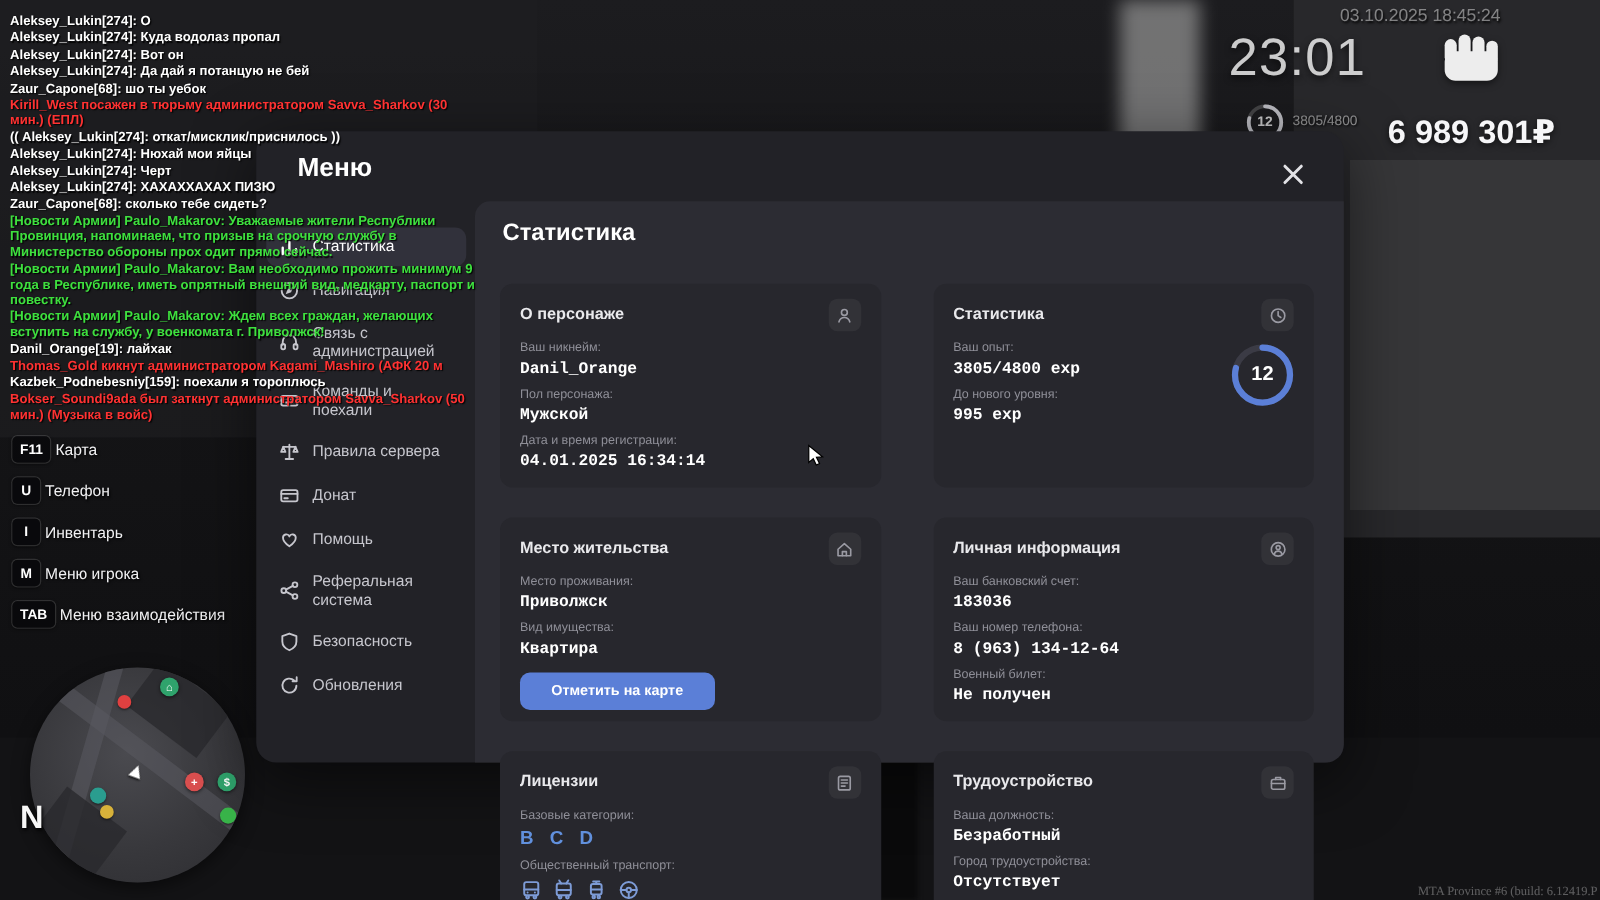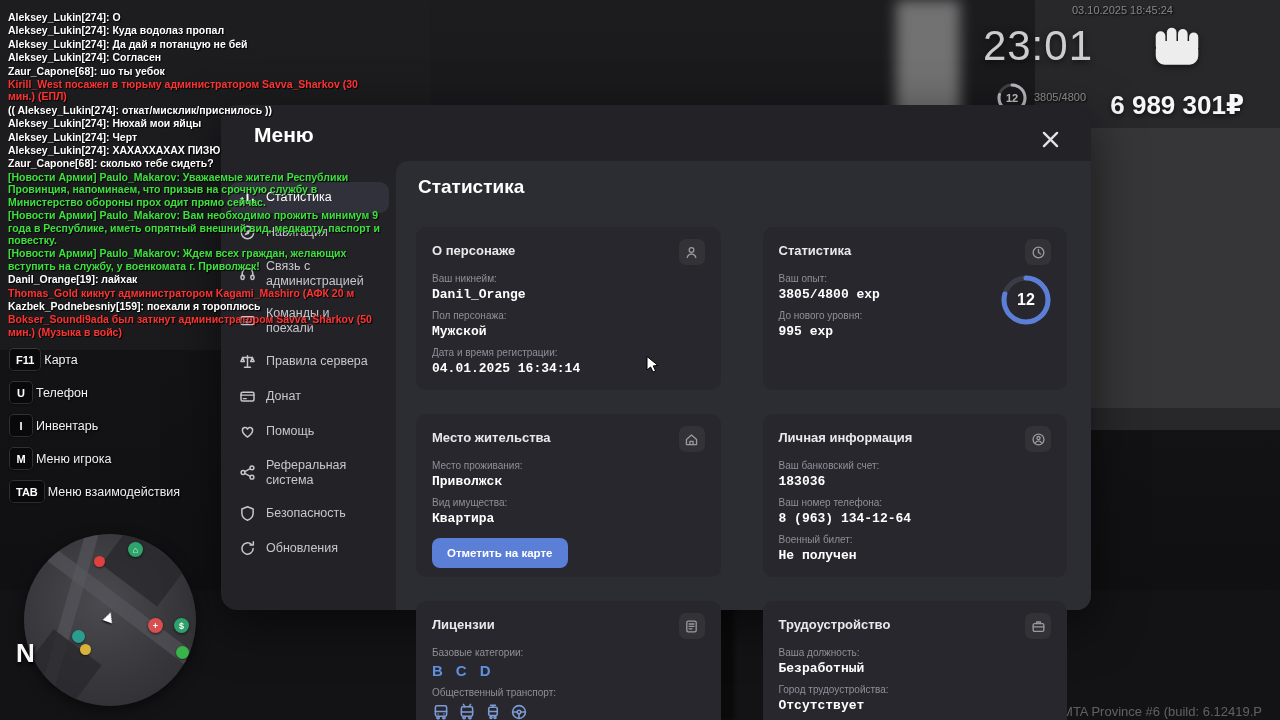--- a/index.html
+++ b/index.html
@@ -22,21 +22,21 @@
     border-radius:60px 60px 0 0;filter:blur(2px);z-index:3;}
 
   
   .chat{position:absolute;left:8px;top:11px;width:374px;z-index:40;}
   .chat-line{font-weight:700;font-size:10.5px;line-height:12.4px;margin-bottom:1px;
     text-shadow:1px 1px 1px rgba(0,0,0,.95);word-wrap:break-word;}
   .c-white{color:#ffffff;} .c-red{color:var(--chat-red);} .c-green{color:var(--chat-green);}
   .c-italic{font-style:italic;}
 
   
-  .hud-date{position:absolute;left:1072px;top:4px;font-size:11px;color:rgba(255,255,255,.45);
+  .hud-date{position:absolute;left:1072px;top:4px;font-size:14px;color:rgba(255,255,255,.45);
     z-index:15;text-shadow:1px 1px 2px #000;}
   .hud-clock{position:absolute;left:975px;top:22px;width:118px;text-align:right;font-size:42px;
     font-weight:400;letter-spacing:1px;color:rgba(255,255,255,.78);z-index:15;text-shadow:0 2px 6px rgba(0,0,0,.6);}
   .hud-fist{position:absolute;left:1148px;top:16px;width:58px;height:62px;color:#ededed;z-index:15;
     filter:drop-shadow(0 2px 3px rgba(0,0,0,.5));}
   .hud-level{position:absolute;left:996px;top:82px;width:32px;height:32px;z-index:15;}
   .hud-ring-track{fill:none;stroke:rgba(255,255,255,.18);stroke-width:3;}
   .hud-ring-prog{fill:none;stroke:#b9b9bf;stroke-width:3;stroke-linecap:round;}
   .hud-level-num{position:absolute;inset:0;display:flex;align-items:center;justify-content:center;
     font-size:11px;font-weight:700;color:rgba(255,255,255,.75);}
@@ -67,21 +67,21 @@
     display:flex;align-items:center;justify-content:center;font-size:9px;font-weight:700;color:#fff;}
   .mm-dot{position:absolute;border-radius:50%;box-shadow:0 1px 2px rgba(0,0,0,.5);}
   .mm-player{position:absolute;left:80px;top:78px;width:0;height:0;border-left:5px solid transparent;
     border-right:5px solid transparent;border-bottom:10px solid #fff;transform:rotate(20deg);
     filter:drop-shadow(0 1px 1px #000);}
   .compass-n{position:absolute;left:16px;top:638px;font-size:26px;font-weight:700;color:#f7f7f7;
     z-index:12;text-shadow:1px 2px 3px #000;}
 
   
   .menu-panel{position:absolute;left:205px;top:105px;width:870px;height:505px;background:#222227;
-    border-radius:16px;z-index:20;box-shadow:0 14px 50px rgba(0,0,0,.55);margin-left:16px;}
+    border-radius:16px;z-index:20;box-shadow:0 14px 50px rgba(0,0,0,.55);}
   .menu-title{position:absolute;left:33px;top:18px;font-size:21px;font-weight:700;color:#fff;}
   .menu-close{position:absolute;top:24px;right:30px;width:21px;height:21px;color:#e2e2e6;cursor:pointer;}
 
   .sidebar{position:absolute;left:0;top:77px;width:175px;}
   .sb-item{display:flex;align-items:center;gap:10px;width:160px;margin:0 0 4px 8px;padding:7px 10px;
     border-radius:9px;color:#c6c6cd;font-size:12.5px;line-height:14.5px;cursor:pointer;}
   .sb-item.active{background:#31313b;color:#fff;}
   .sb-ico{flex:0 0 17px;width:17px;height:17px;display:flex;}
 
   .content{position:absolute;left:175px;top:56px;right:0;bottom:0;background:#2c2c33;
@@ -94,53 +94,53 @@
   .card-title{font-size:13px;font-weight:700;color:#e9e9ec;padding-top:4px;}
   .card-ico{width:26px;height:26px;border-radius:7px;background:rgba(255,255,255,.05);display:flex;
     align-items:center;justify-content:center;color:#9a9aa3;}
   .card-ico .ic{width:15px;height:15px;}
   .f-label{font-size:10px;color:#8f8f98;margin-top:8px;}
   .f-value{font-size:13px;font-weight:700;color:#fff;margin-top:3px;font-family:Liberation Mono, monospace;}
   .letters{display:flex;gap:13px;margin-top:4px;}
   .letters span{font-size:15px;font-weight:700;color:var(--license-blue);}
   .t-icons{display:flex;gap:8px;margin-top:5px;}
   .t-ico{width:18px;height:18px;display:flex;}
-  .map-btn{margin-top:12px;height:30px;padding:0 15px;background:var(--accent);border:none;
+  .map-btn{margin-top:12px;height:30px;padding:0 25px;background:var(--accent);border:none;
     border-radius:8px;color:#fff;font-size:11.5px;font-weight:700;cursor:pointer;font-family:inherit;}
   .ring{position:absolute;top:46px;right:14px;width:54px;height:54px;}
   .ring-track{fill:none;stroke:#3b3b45;stroke-width:5;}
   .ring-prog{fill:none;stroke:var(--accent);stroke-width:5;stroke-linecap:round;}
   .ring-num{position:absolute;inset:0;display:flex;align-items:center;justify-content:center;
     font-size:16px;font-weight:700;color:#fff;}
 
   .ic{width:100%;height:100%;stroke:currentColor;fill:none;stroke-width:1.4;
     stroke-linecap:round;stroke-linejoin:round;}
 
   .cursor{position:absolute;left:646px;top:355px;width:18px;height:19px;z-index:60;}
-  .watermark{position:absolute;right:18px;bottom:1px;font-size:13px;color:rgba(255,255,255,.32);z-index:15;}
+  .watermark{position:absolute;right:2px;bottom:1px;font-size:10px;color:rgba(255,255,255,.32);z-index:15;font-family:Liberation Serif, serif;}
 </style>
 </head>
 <body>
 
 <div id="stage">
 
   <div class="scene">
     <div class="bldg b-left"></div>
     <div class="bldg b-gap"></div>
     <div class="bldg b-right"></div>
     <div class="bldg b-right2"></div>
     <div class="ground"></div>
   </div>
   <div class="silhouette"></div>
 
   <div class="chat">
       <div class="chat-line c-white">Aleksey_Lukin[274]: O</div>
       <div class="chat-line c-white">Aleksey_Lukin[274]: Куда водолаз пропал</div>
+      <div class="chat-line c-white">Aleksey_Lukin[274]: Вот он</div>
       <div class="chat-line c-white">Aleksey_Lukin[274]: Да дай я потанцую не бей</div>
-      <div class="chat-line c-white">Aleksey_Lukin[274]: Согласен</div>
       <div class="chat-line c-white">Zaur_Capone[68]: шо ты уебок</div>
       <div class="chat-line c-red">Kirill_West посажен в тюрьму администратором Savva_Sharkov (30 мин.) (ЕПЛ)</div>
       <div class="chat-line c-white">(( Aleksey_Lukin[274]: откат/мисклик/приснилось ))</div>
       <div class="chat-line c-white">Aleksey_Lukin[274]: Нюхай мои яйцы</div>
       <div class="chat-line c-white">Aleksey_Lukin[274]: Черт</div>
       <div class="chat-line c-white">Aleksey_Lukin[274]: ХАХАХХАХАХ ПИЗЮ</div>
       <div class="chat-line c-white">Zaur_Capone[68]: сколько тебе сидеть?</div>
       <div class="chat-line c-green">[Новости Армии] Paulo_Makarov: Уважаемые жители Республики Провинция, напоминаем, что призыв на срочную службу в Министерство обороны прох одит прямо сейчас.</div>
       <div class="chat-line c-green">[Новости Армии] Paulo_Makarov: Вам необходимо прожить минимум 9 года в Республике, иметь опрятный внешний вид, медкарту, паспорт и повестку.</div>
       <div class="chat-line c-green">[Новости Армии] Paulo_Makarov: Ждем всех граждан, желающих вступить на службу, у военкомата г. Приволжск!</div>

